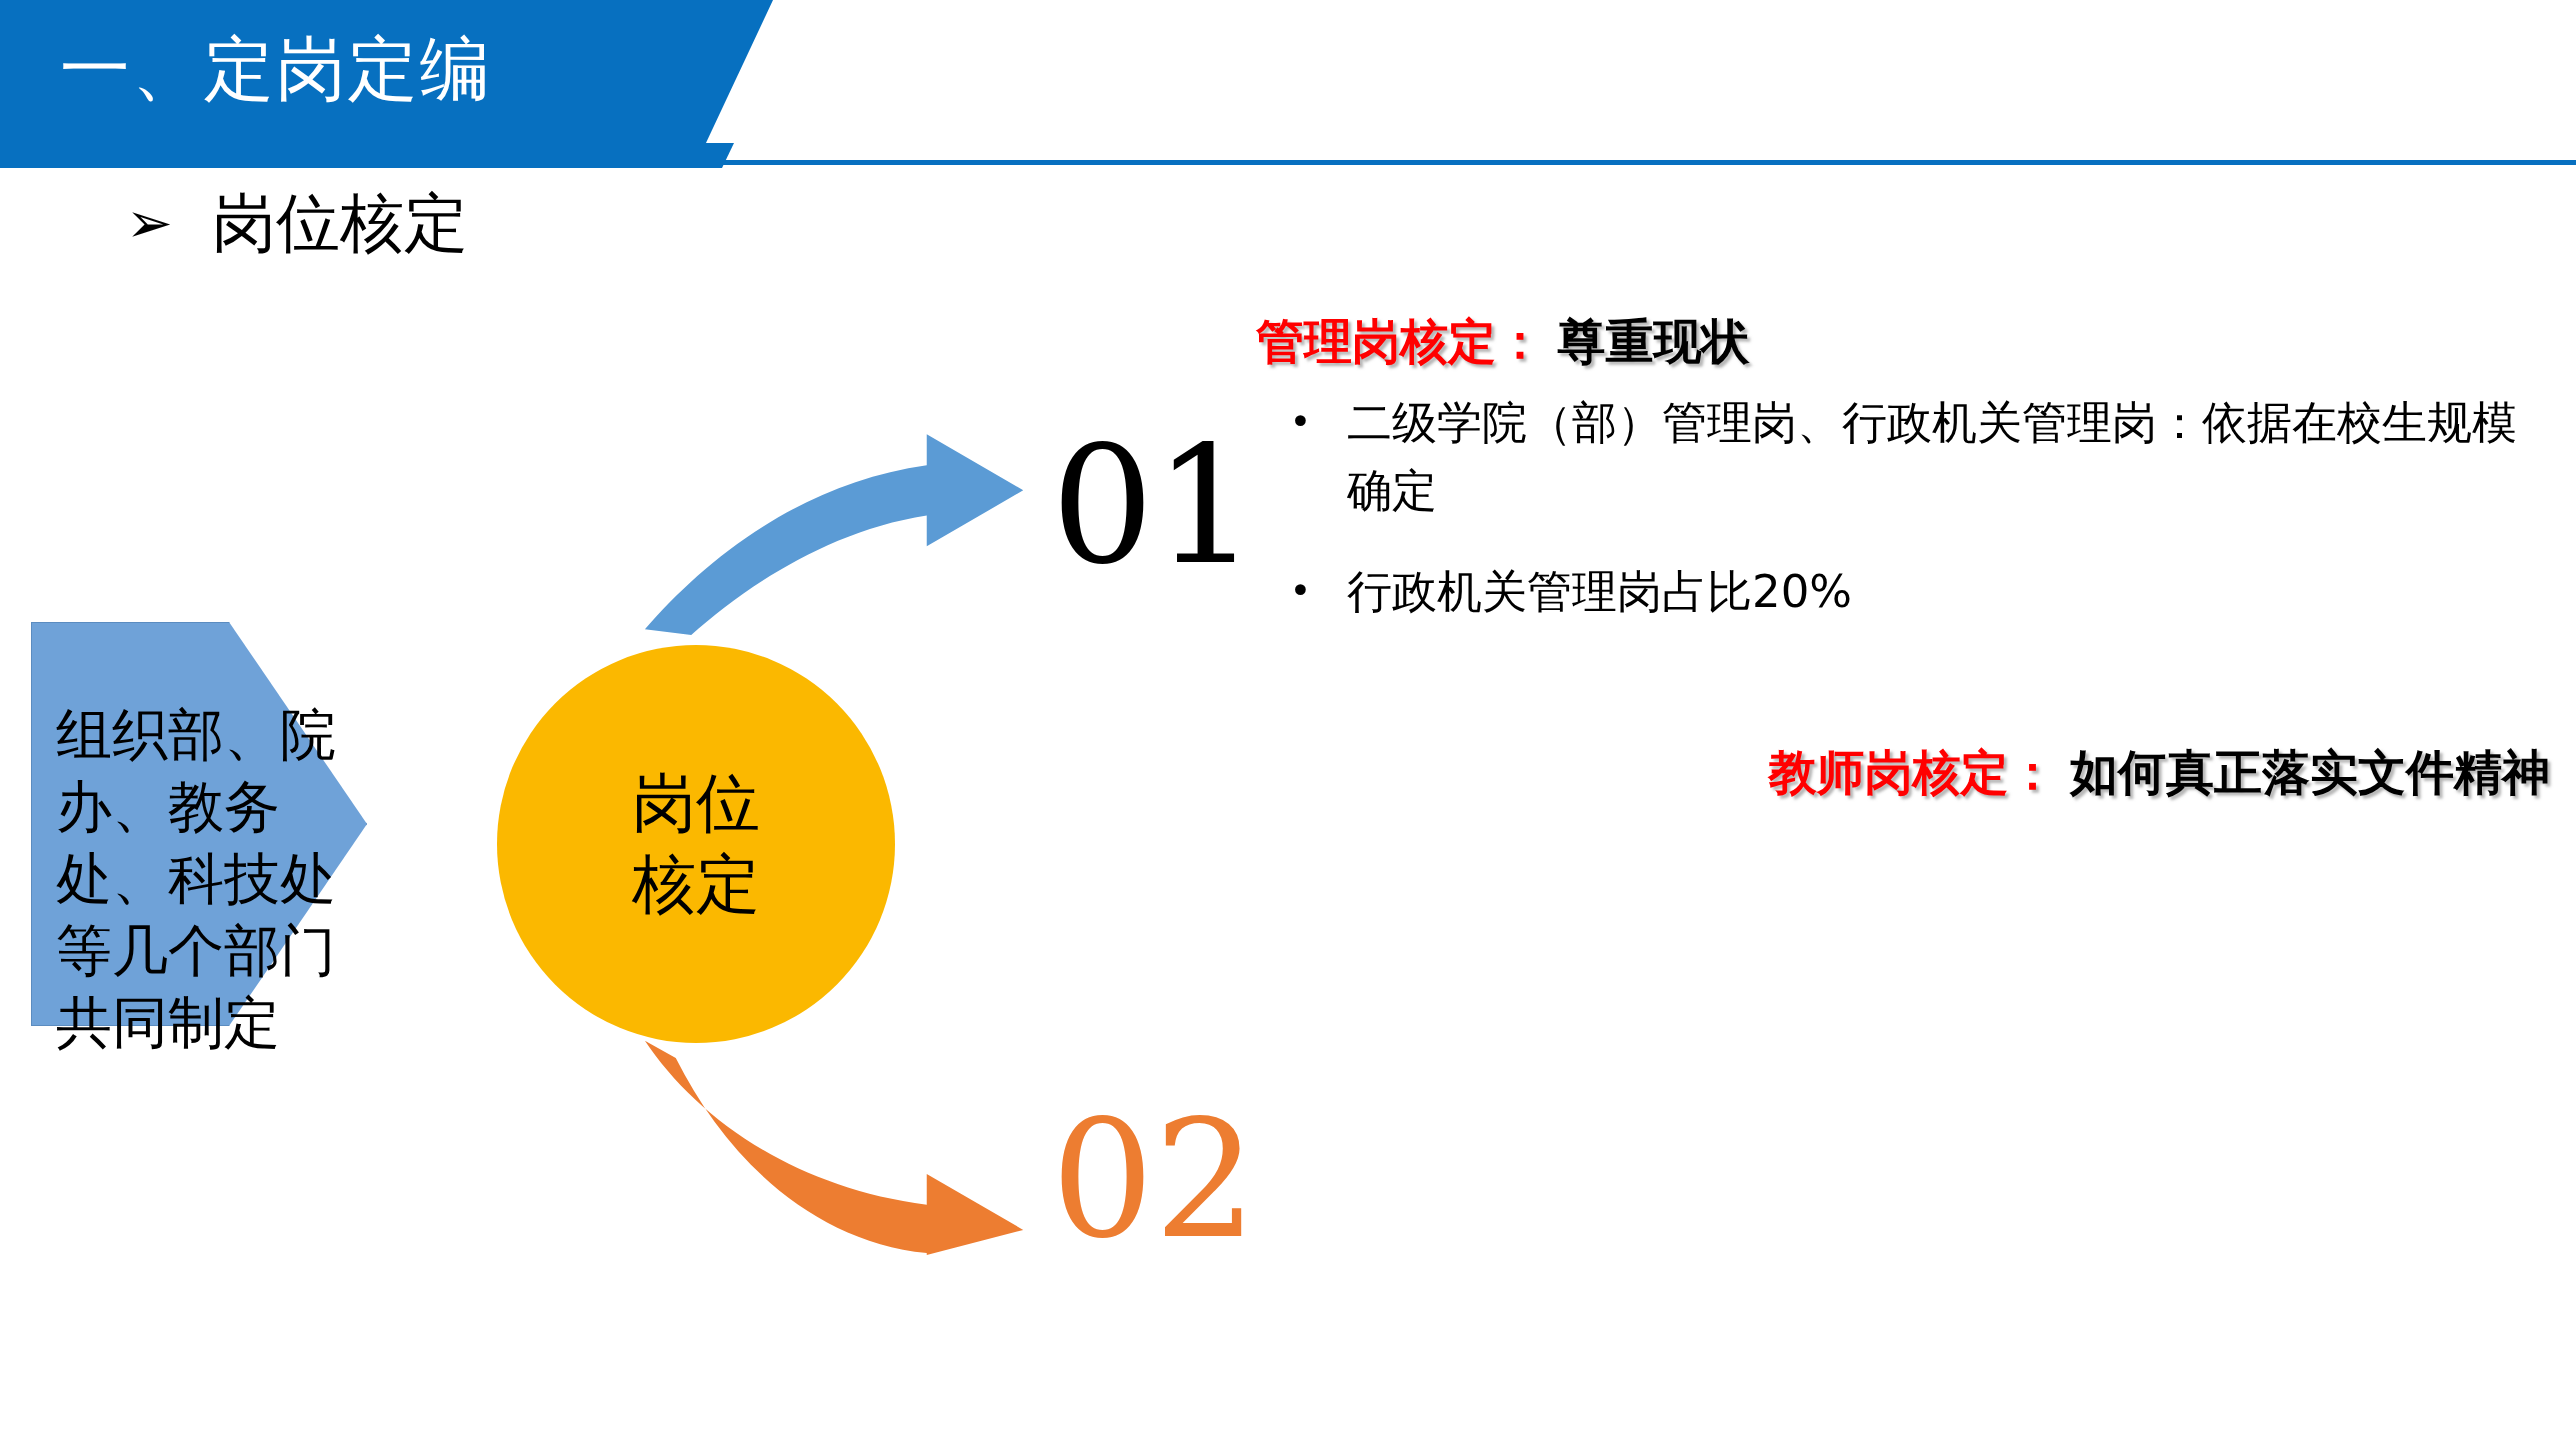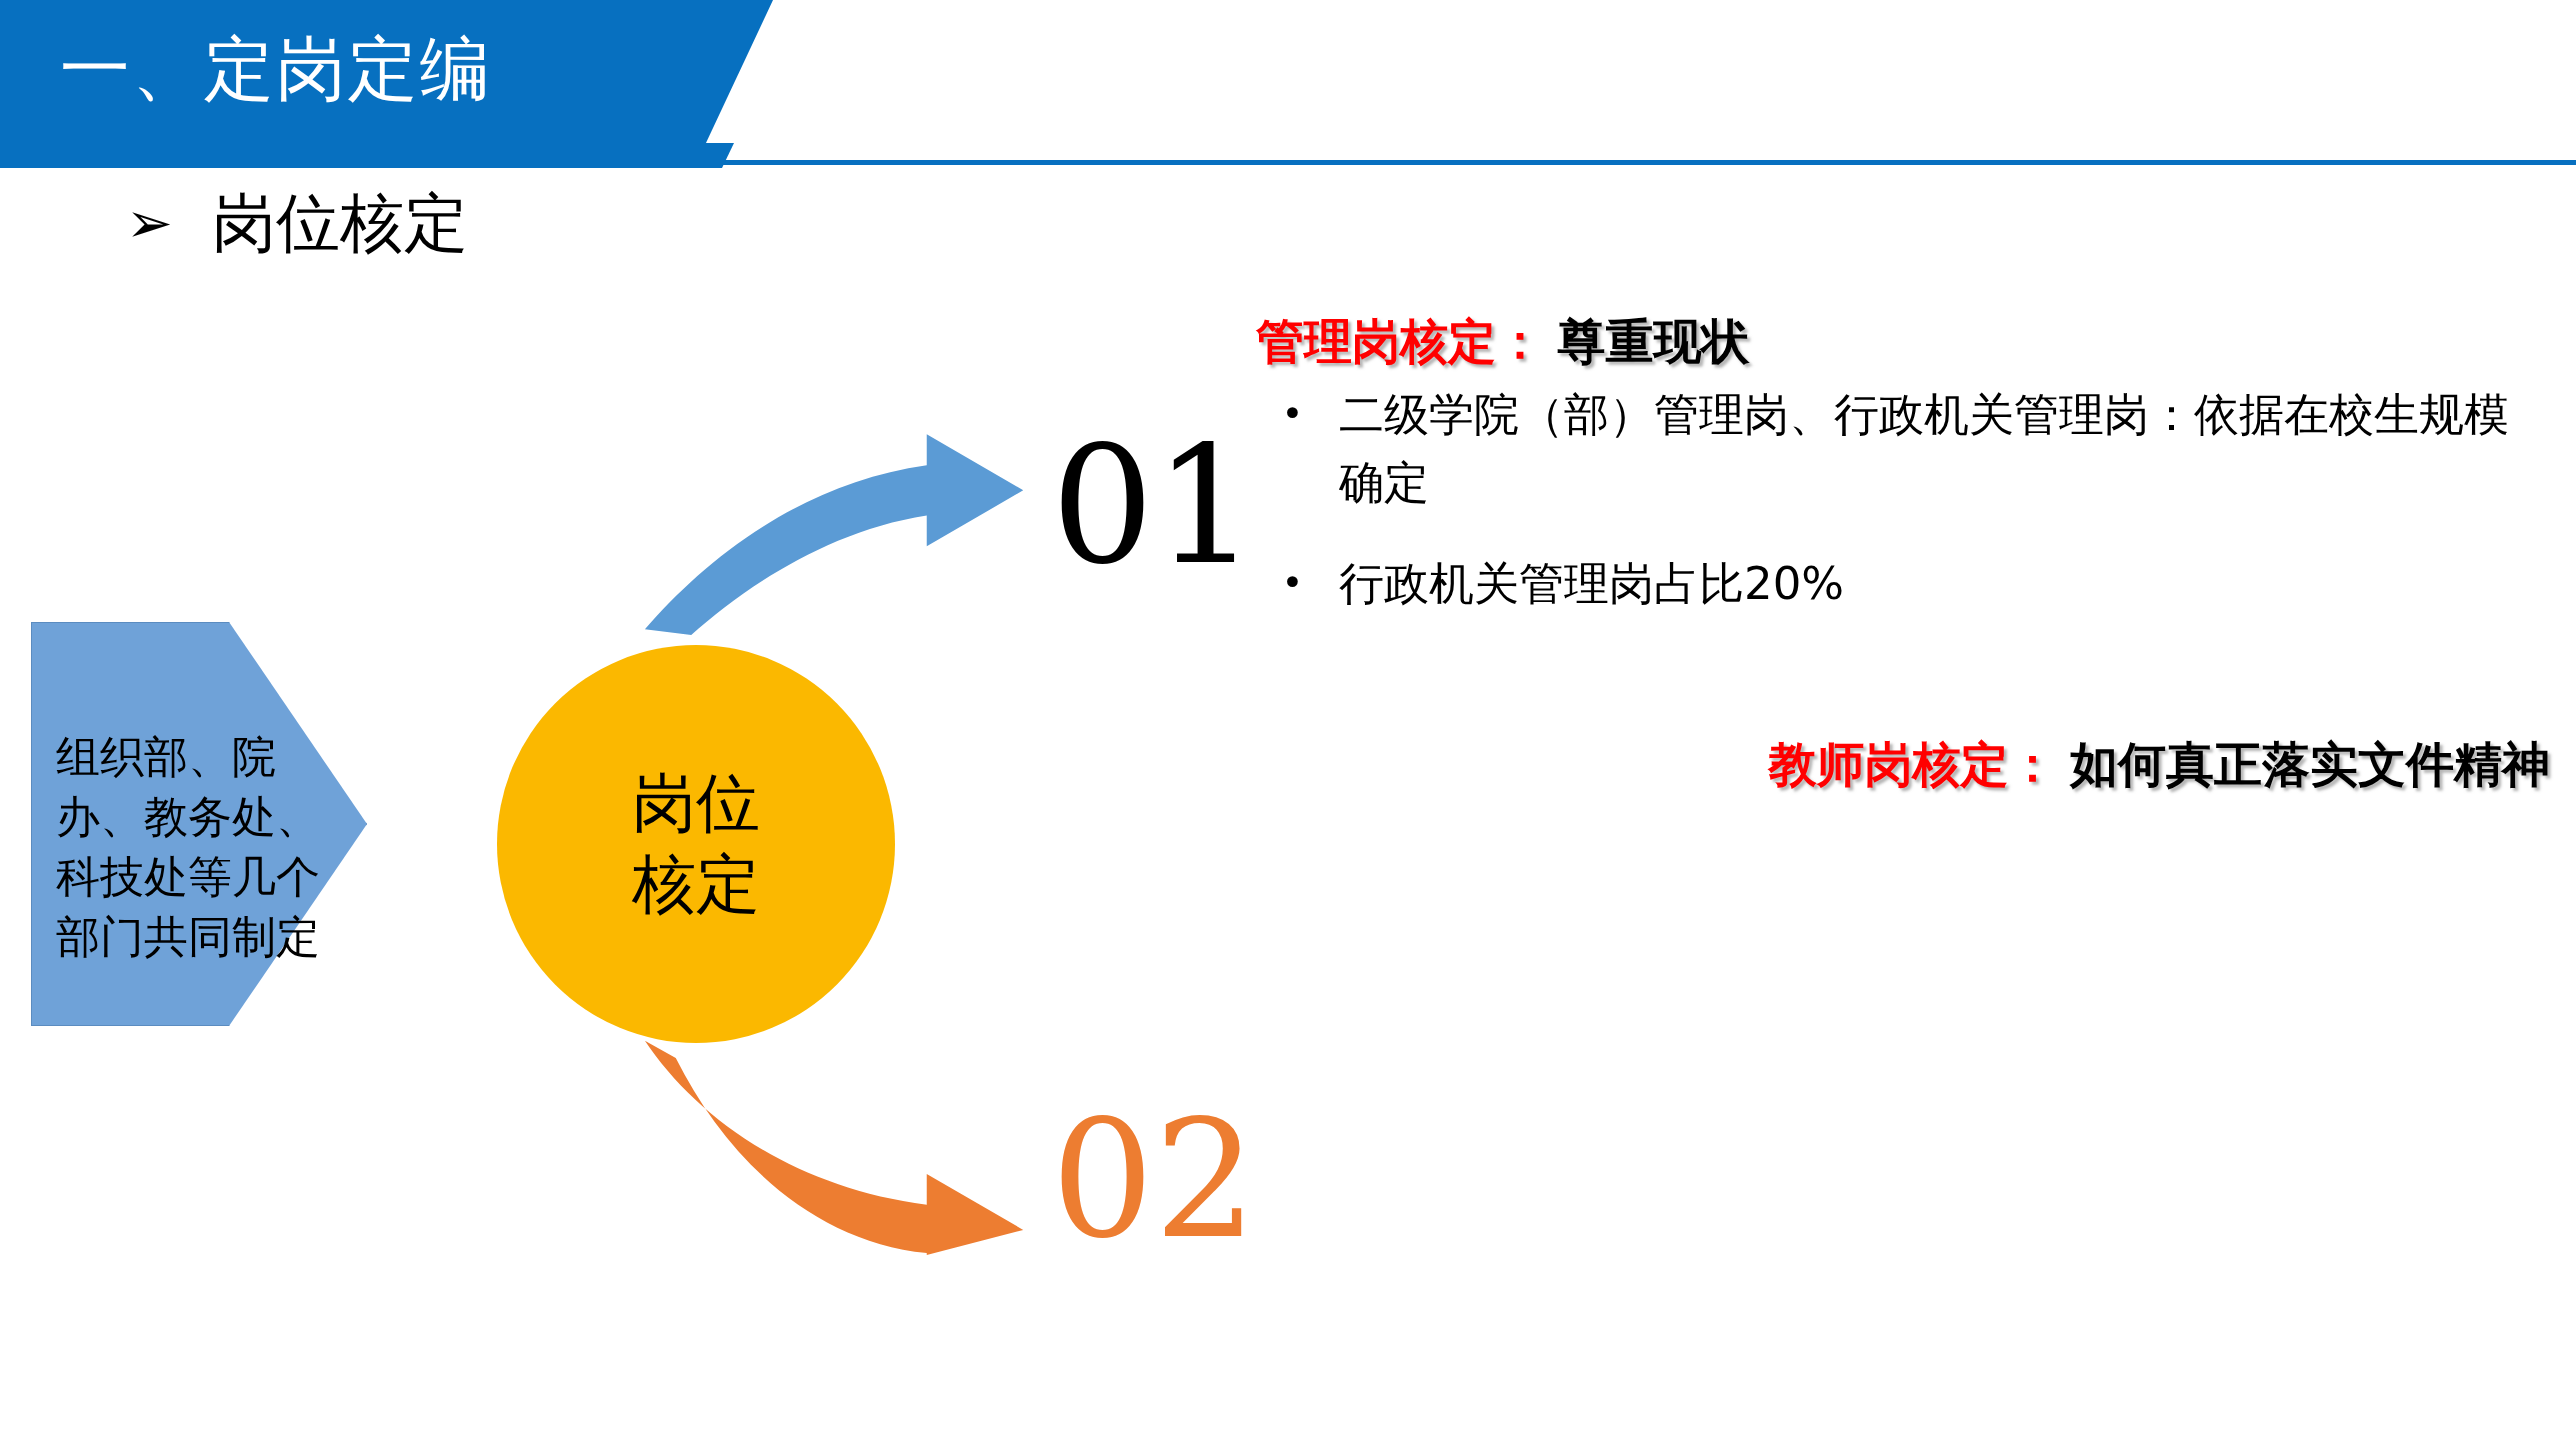--- a/index.html
+++ b/index.html
@@ -96,25 +96,24 @@
     border: 1.9px solid #5B8CC0;
     box-sizing: border-box;
     clip-path: polygon(0 0, 198px 0, 336px 202px, 198px 404px, 0 404px);
     z-index: 3;
   }
   .pentagon-text {
     position: absolute;
     left: 56px;
     top: 699px;
     width: 290px;
-    font-size: 44px;
-    line-height: 60px;
-    color: #000000;
-    z-index: 4;
-    margin-top: 28px;
+    font-size: 56px;
+    line-height: 72px;
+    color: #000000;
+    z-index: 4;
   }
 
   
   .circle {
     position: absolute;
     left: 497px;
     top: 645px;
     width: 398px;
     height: 398px;
     border-radius: 50%;
@@ -175,21 +174,21 @@
   }
   .blk-heading .hl {
     color: #FF0000;
   }
   .blk-heading .rest {
     color: #000000;
     margin-left: 13.5px;
   }
   ul.bullets {
     list-style: none;
-    margin: 8px;
+    margin: 16px;
     padding: 0;
   }
   ul.bullets li {
     position: relative;
     padding-left: 75px;
     font-size: 45px;
     line-height: 68px;
     color: #000000;
   }
   ul.bullets li::before {

